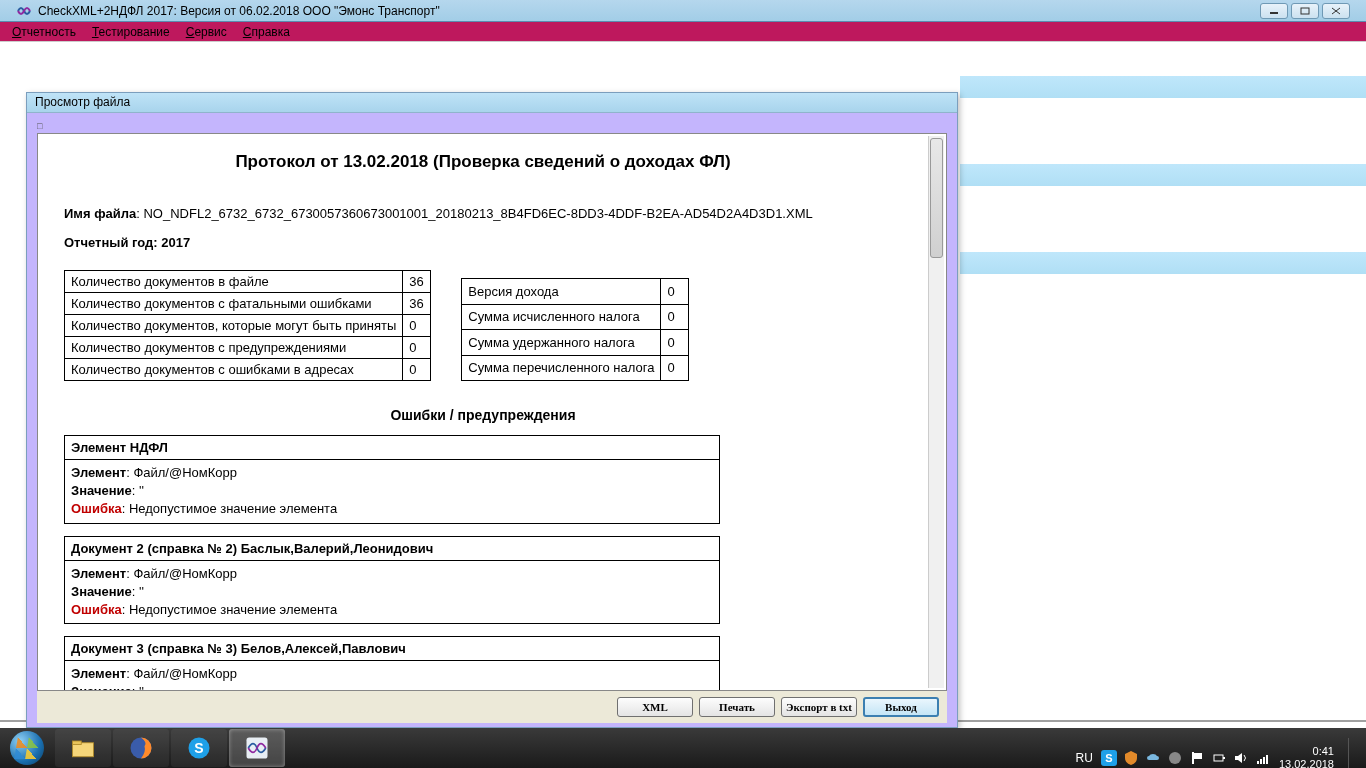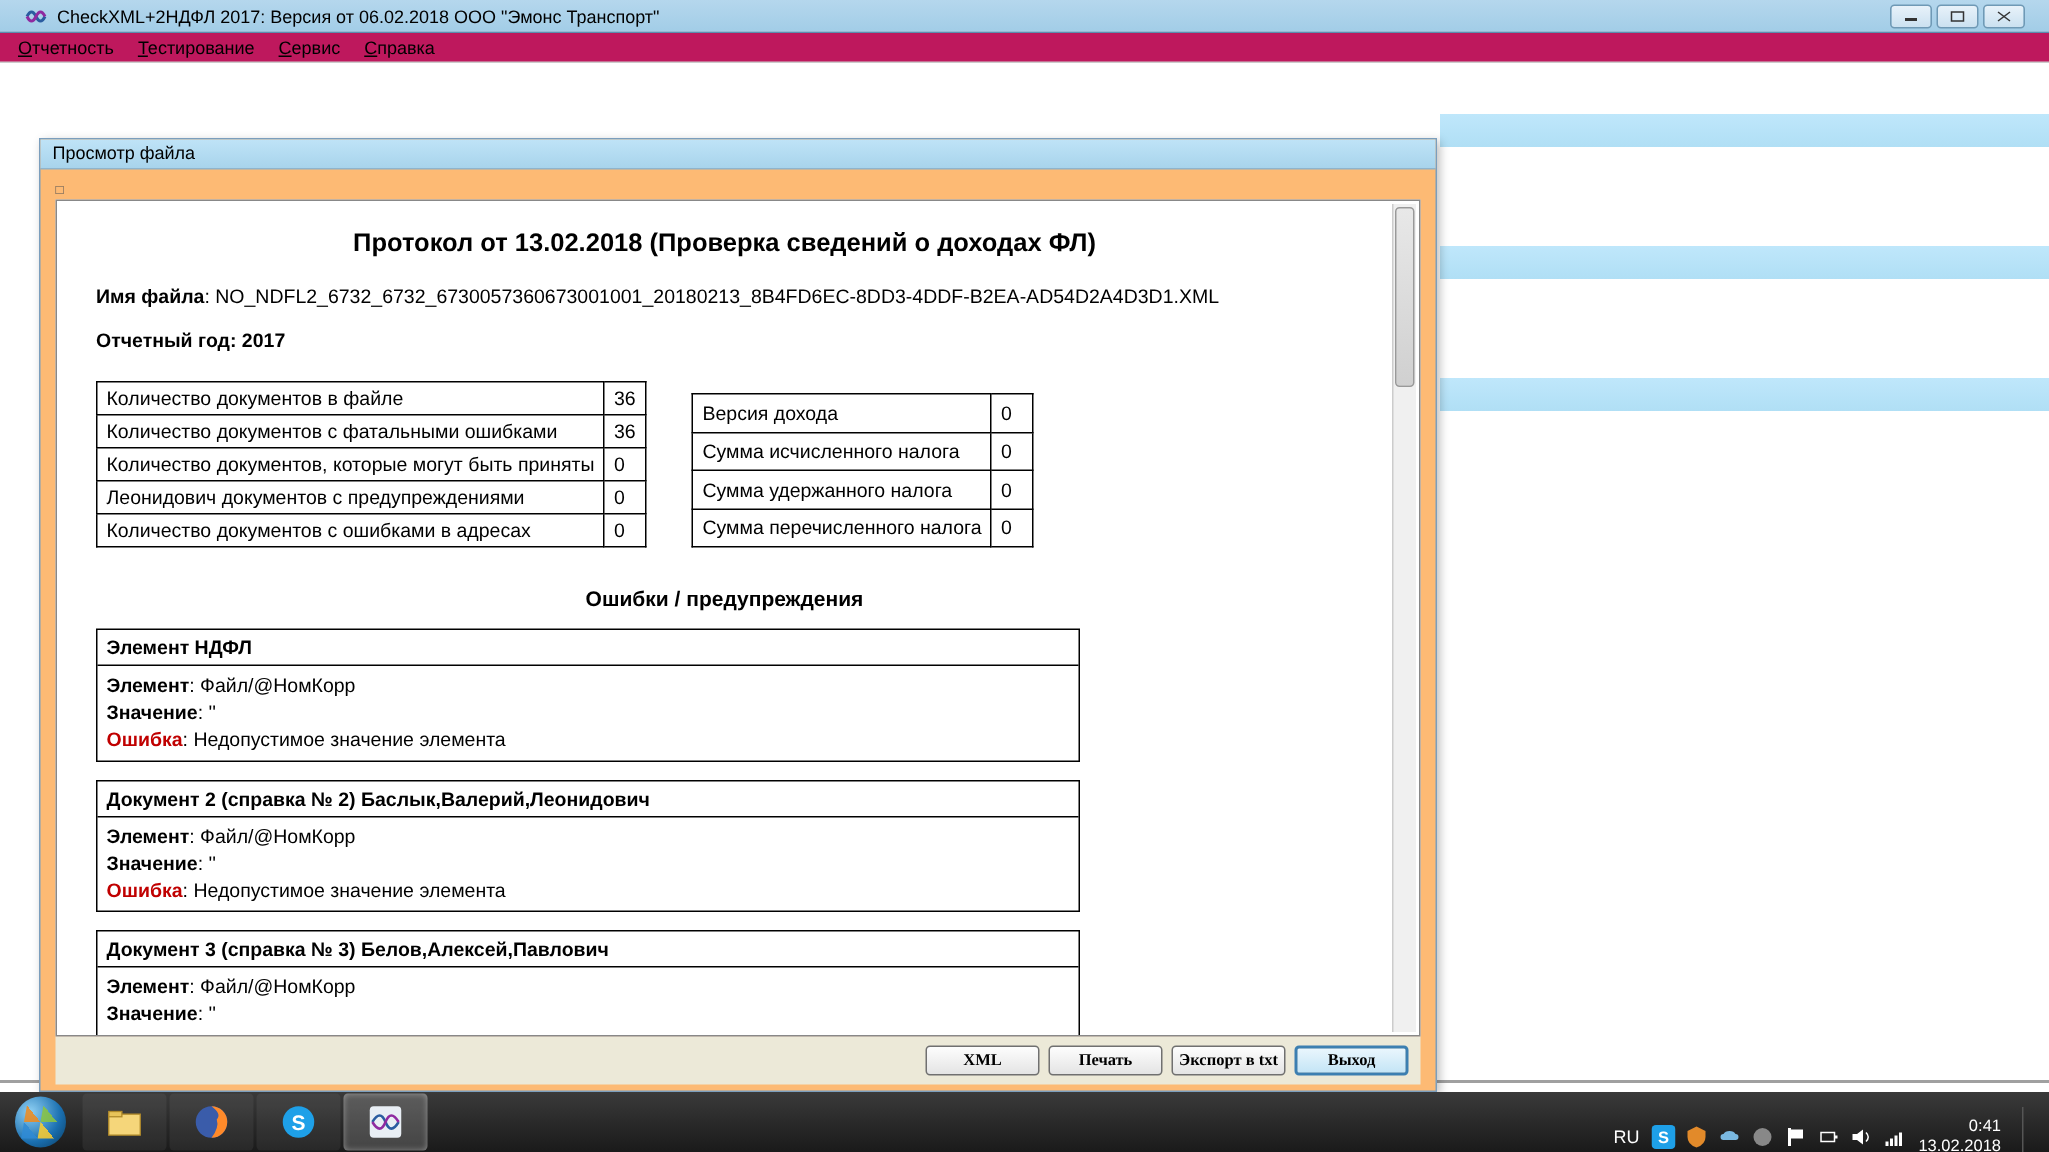--- a/index.html
+++ b/index.html
@@ -54,21 +54,21 @@
   position: absolute; left: 960px; right: 0;
   height: 22px;
   background: linear-gradient(#bfe7fb,#b0dff5);
 }
 .strip-sep { position:absolute; left:0; right:0; height:2px; background:#a0a0a0; top:678px;}
 
 .dialog {
   position: absolute;
   left: 26px; top: 50px;
   width: 932px; height: 636px;
-  background: #fdba74;
+  background: #c4b5fd;
   border: 1px solid #7b9ebd;
   box-shadow: 2px 2px 6px rgba(0,0,0,.25);
 }
 .dialog-title {
   height: 20px;
   background: linear-gradient(#bfe3f7,#a8d4ec);
   padding: 2px 8px;
   font-size: 12px;
   color: #000;
   border-bottom:1px solid #8fb4cc;
@@ -94,21 +94,21 @@
   position:absolute; left:1px; right:1px; top:2px; height:120px;
   background:linear-gradient(#e8e8e8,#d0d0d0); border:1px solid #999; border-radius:3px;
 }
 .doc-content {
   position:absolute; top:0; left:0; right:18px; bottom:0;
   overflow:hidden; padding: 18px 26px;
   font-family: Arial, sans-serif;
   font-size: 13px;
   color:#000;
 }
-.doc-content h1 { font-size: 17px; font-weight:bold; text-align:center; margin-bottom:18px;}
+.doc-content h1 { font-size: 17px; font-weight:bold; text-align:center; margin-bottom:34px;}
 .meta-line { font-size:13px; margin-bottom:4px;}
 .meta-line b { font-weight:bold;}
 .tables-row { display:flex; gap:30px; margin-top:20px;}
 table.data {
   border-collapse: collapse;
   font-size: 13px;
 }
 table.data td {
   border: 1px solid #000;
   padding: 3px 6px;
@@ -246,21 +246,21 @@
                   </tr>
               <tr>
                     <td>Количество документов с фатальными ошибками</td>
                     <td class="num">36</td>
                   </tr>
               <tr>
                     <td>Количество документов, которые могут быть приняты</td>
                     <td class="num">0</td>
                   </tr>
               <tr>
-                    <td>Леонидович документов с предупреждениями</td>
+                    <td>Количество документов с предупреждениями</td>
                     <td class="num">0</td>
                   </tr>
               <tr>
                     <td>Количество документов с ошибками в адресах</td>
                     <td class="num">0</td>
                   </tr>
             </tbody>
               </table>
             <table class="data" style="margin-top:8px">
               <tbody>

